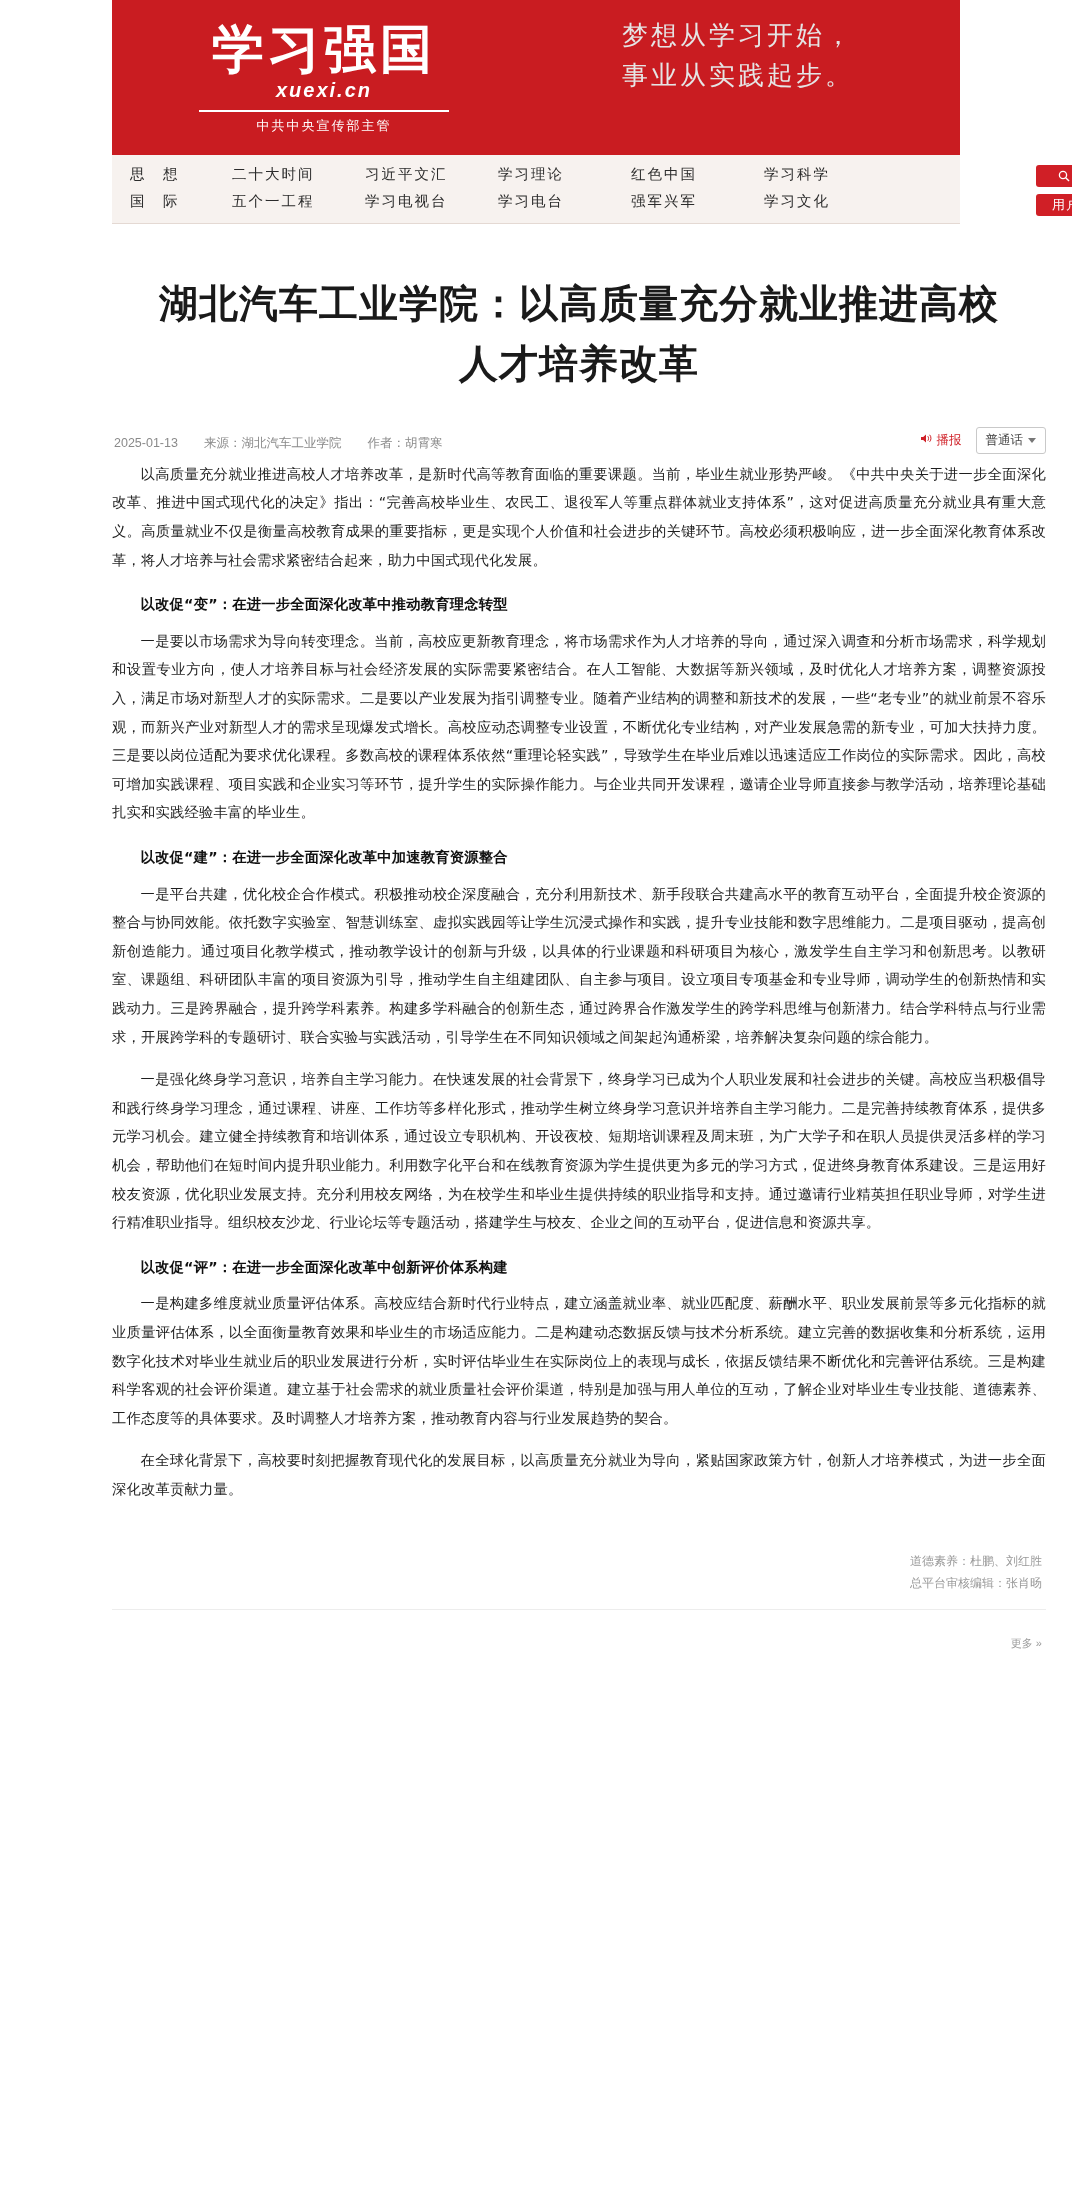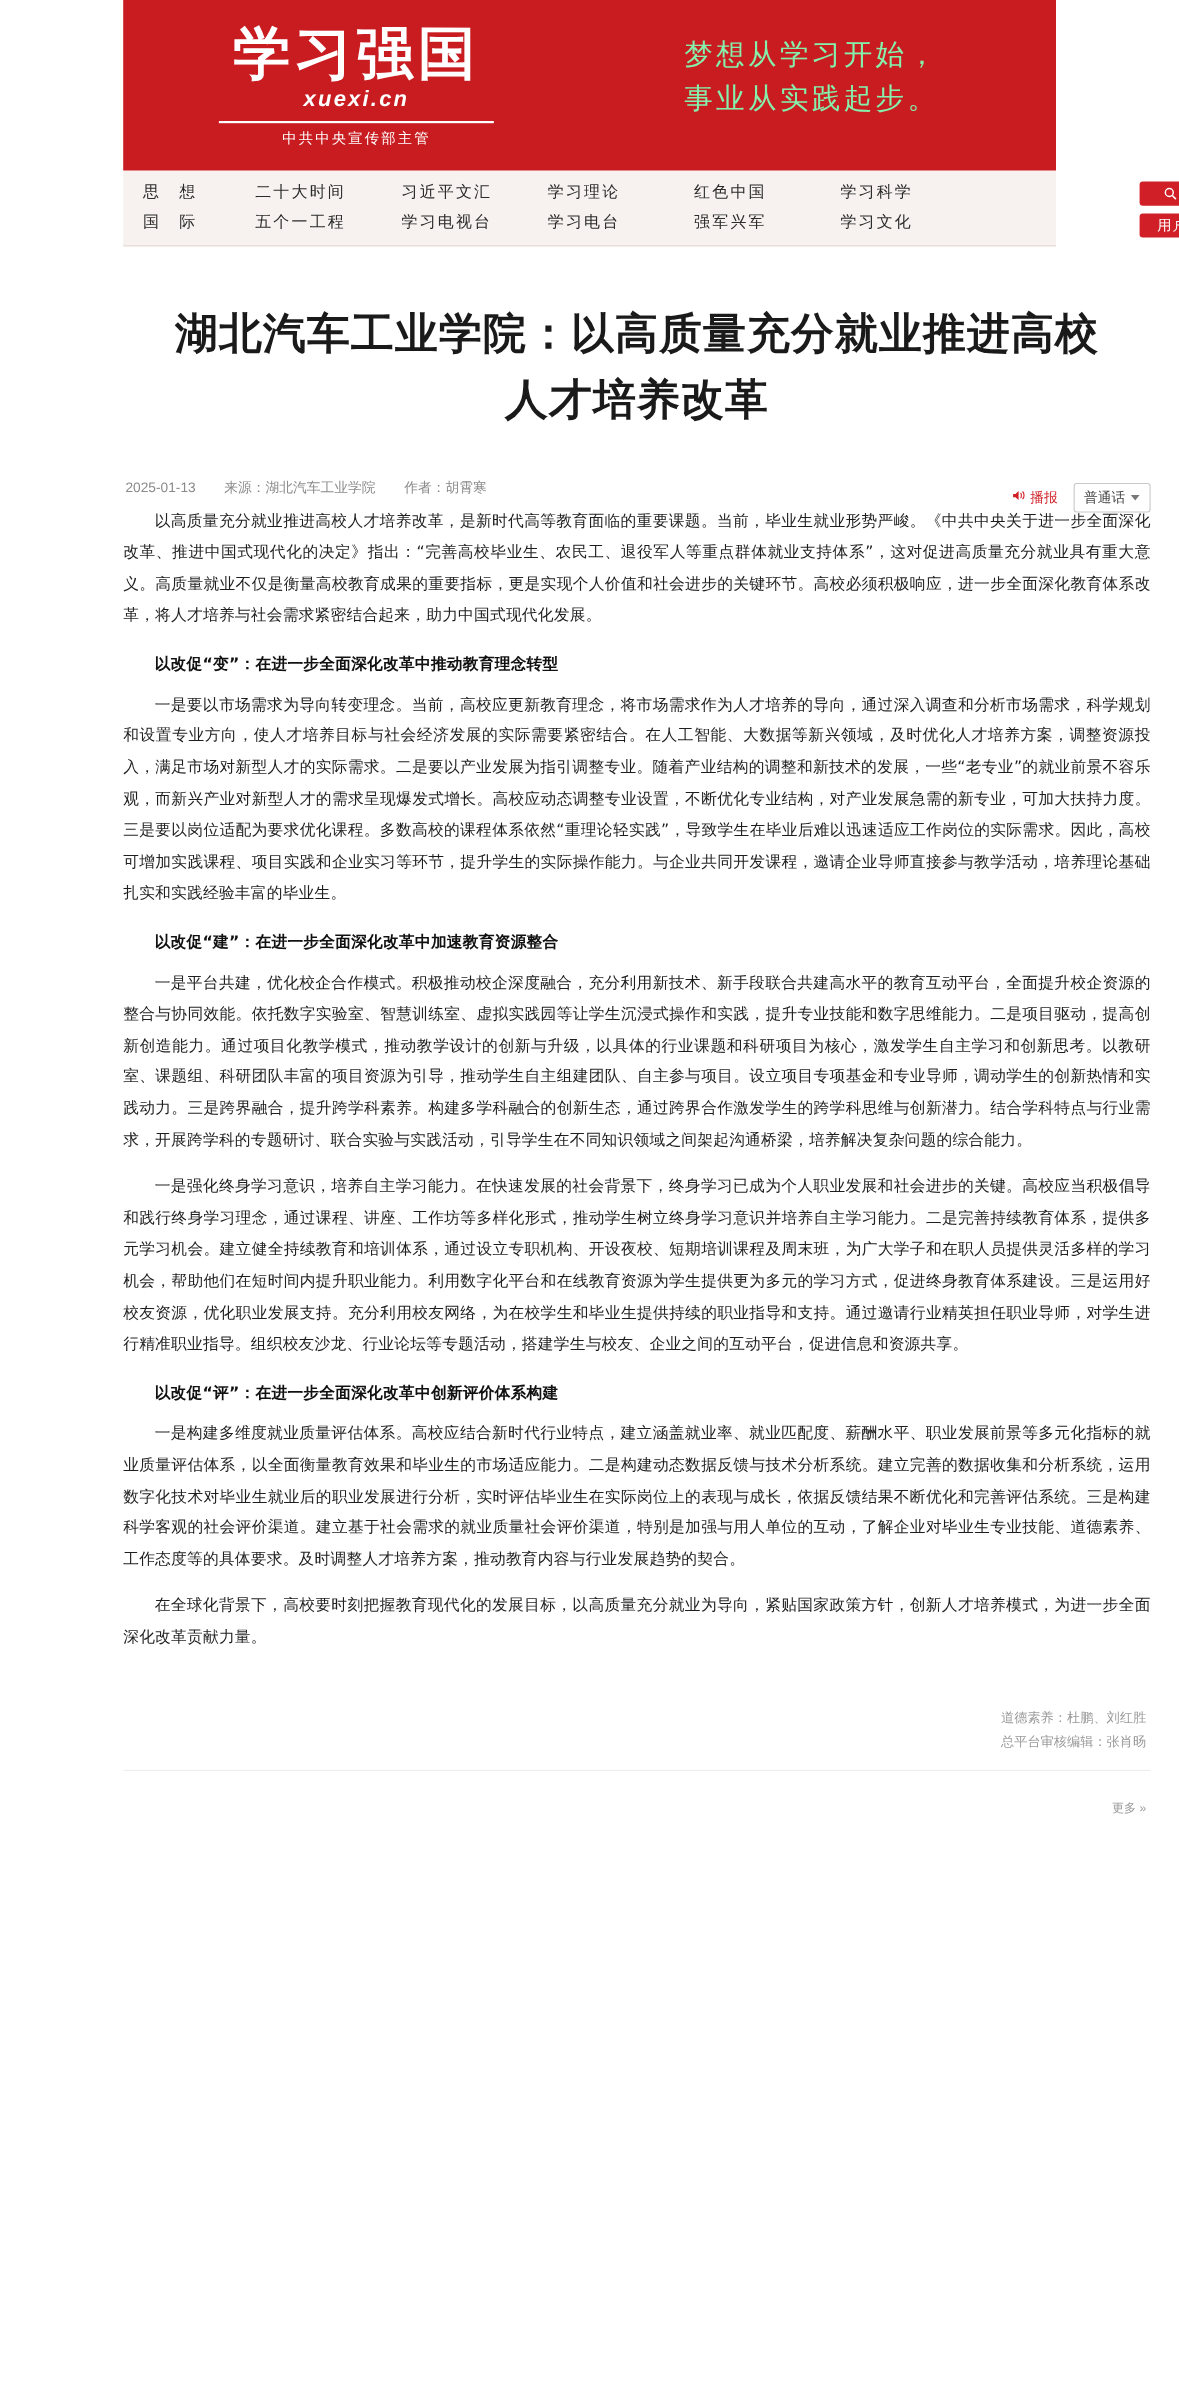--- a/index.html
+++ b/index.html
@@ -61,23 +61,23 @@
     margin: 8px auto 5px auto;
   }
   .logo-dept {
     font-size: 13px;
     color: #ffffff;
     letter-spacing: 2px;
   }
   .slogan {
     position: absolute;
     right: 330px;
-    top: 30px;
+    top: 15px;
     text-align: center;
-    color: #86efac;
+    color: #e5e5e5;
     font-family: "DejaVu Serif", serif;
     font-size: 26px;
     line-height: 1.55;
     letter-spacing: 3px;
   }
   .signature {
     position: absolute;
     right: 72px;
     top: 95px;
     color: #ffffff;
@@ -166,21 +166,20 @@
     padding: 34px 2px 8px 2px;
     position: relative;
   }
   .meta-right {
     position: absolute;
     right: 0;
     top: 26px;
     display: flex;
     align-items: center;
     gap: 14px;
-    margin-top: 12px;
   }
   .play-btn {
     color: #d01f26;
     font-size: 12.5px;
     display: flex;
     align-items: center;
     gap: 4px;
     cursor: pointer;
     background: none;
     border: none;

